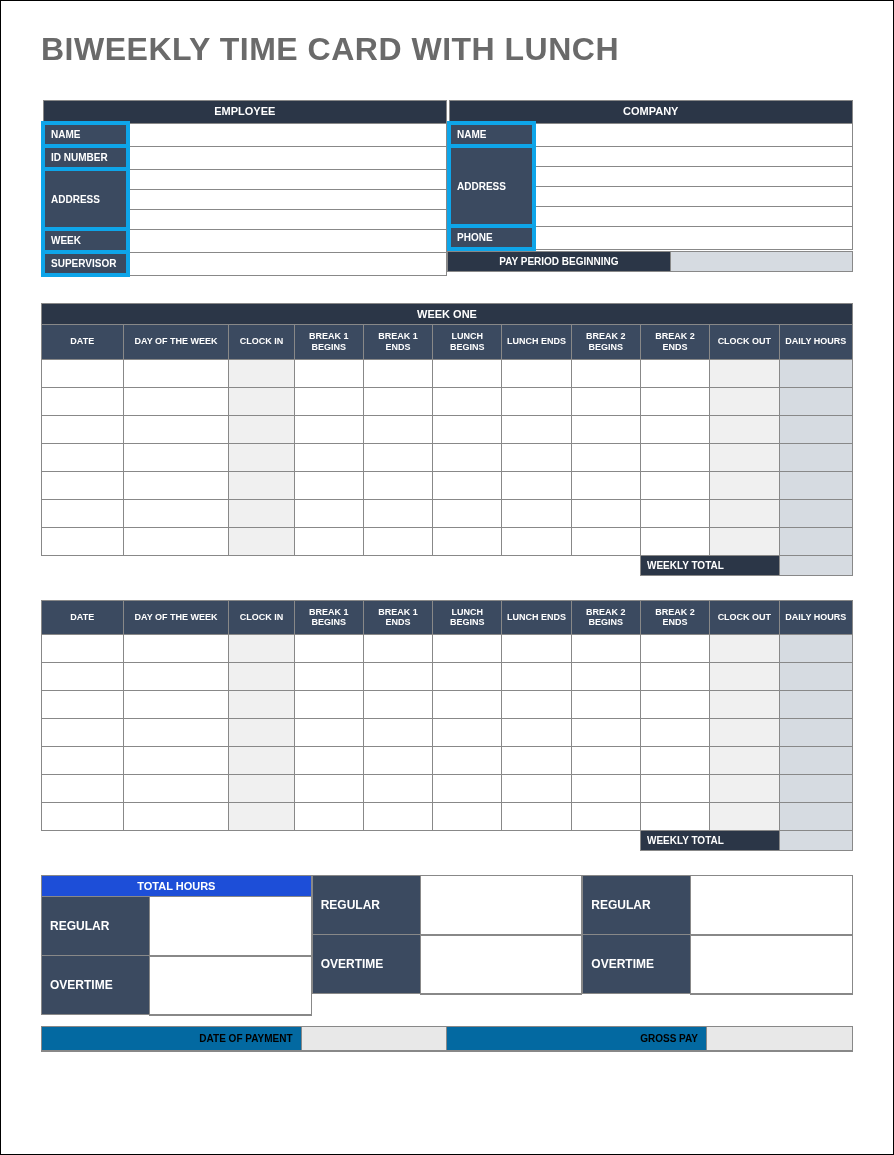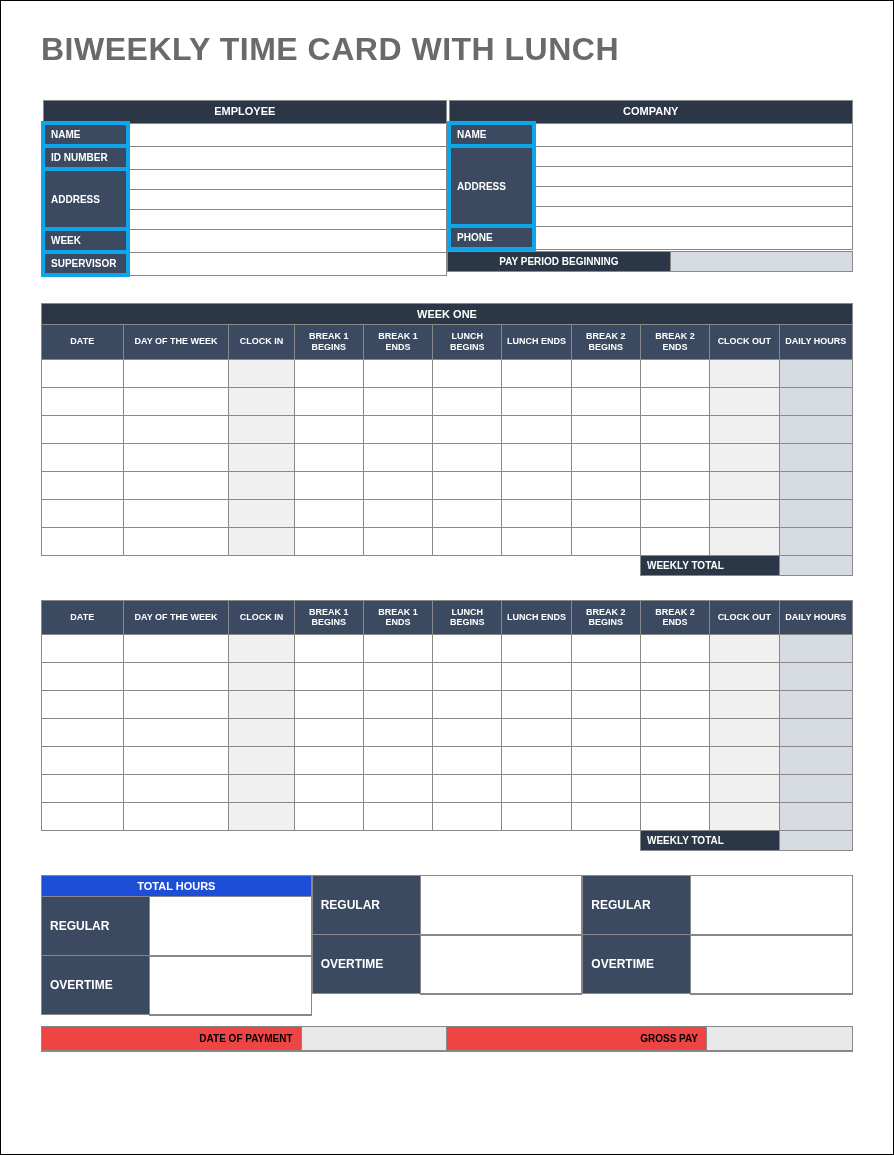--- a/index.html
+++ b/index.html
@@ -152,21 +152,21 @@
     font-size: 10px;
     margin-top: 10px;
   }
   .footer-label {
     font-weight: bold;
     text-align: right;
     padding: 6px 8px;
     border: 1px solid #888;
     border-bottom: 2px solid #888;
     font-size: 10px;
-    background: #ef4444;
+    background: #0369a1;
   }
   .footer-value {
     background: #e8e8e8;
     border: 1px solid #888;
     border-bottom: 2px solid #888;
     width: 18%;
   }
 </style>
 </head>
 <body>

